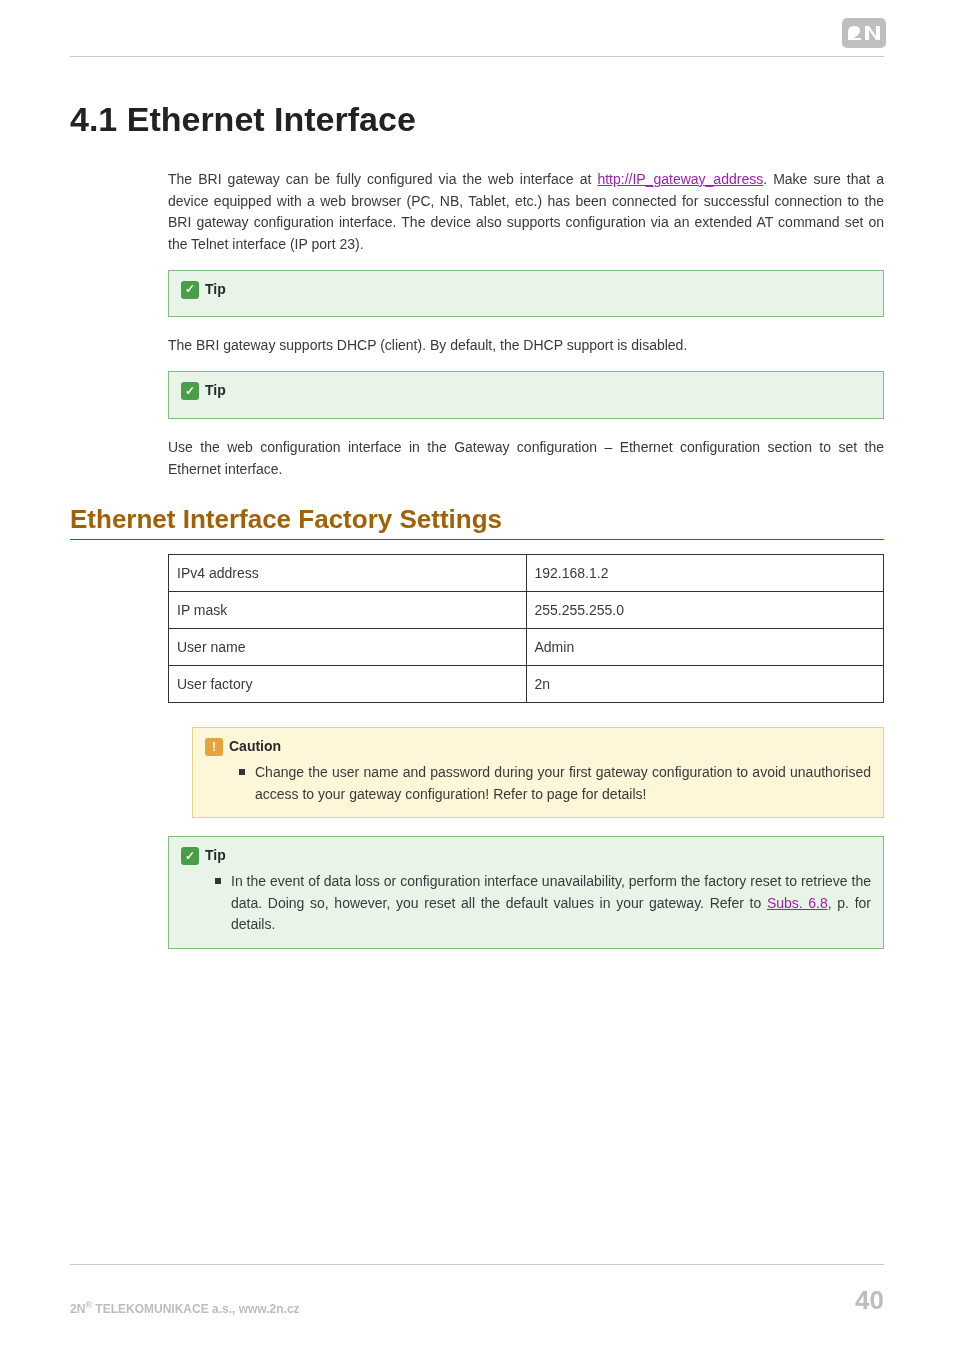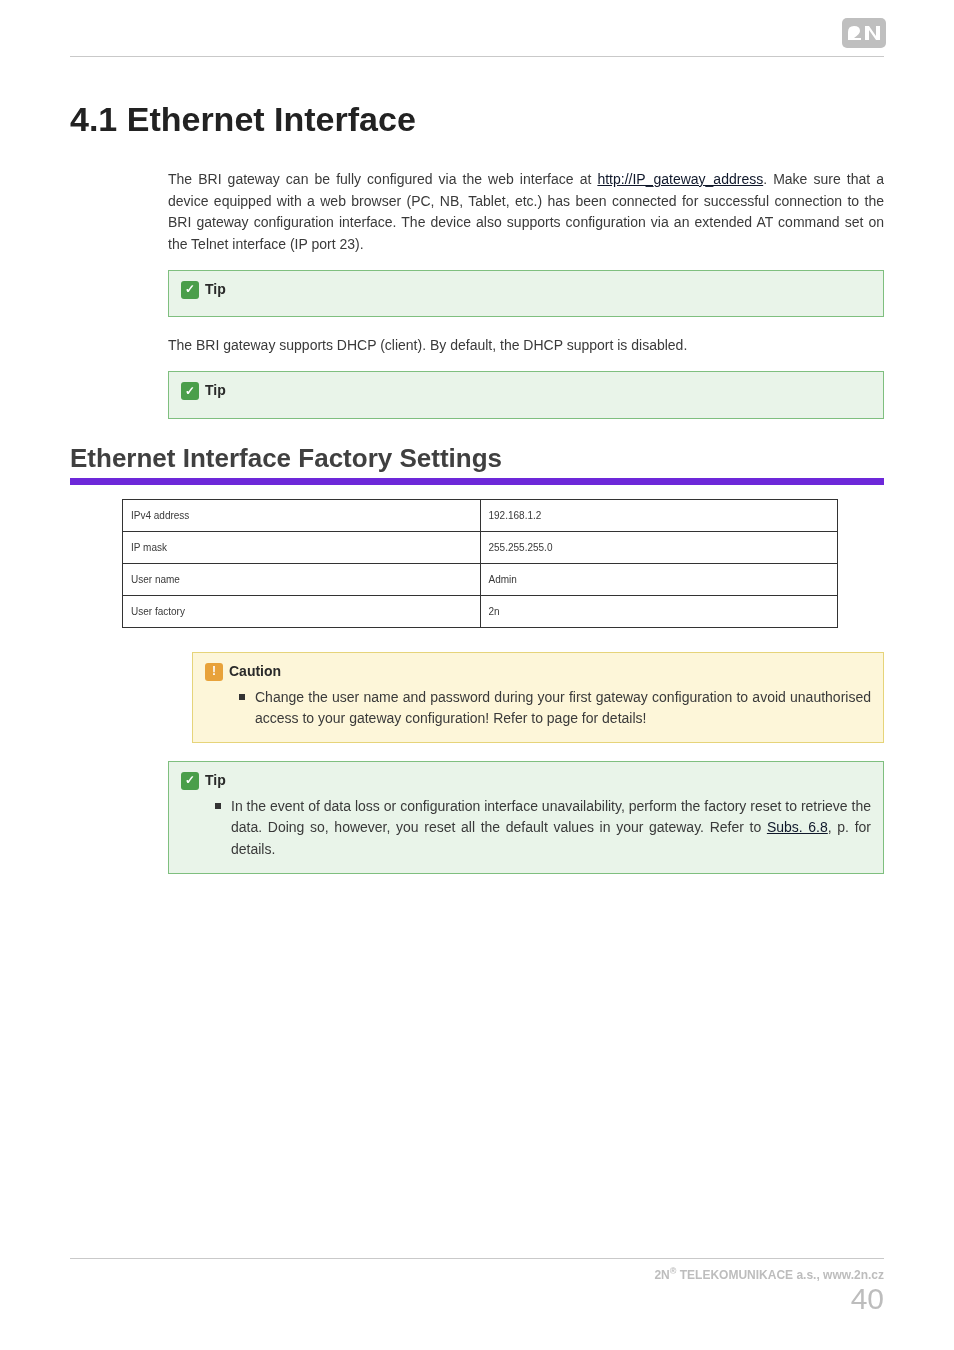--- a/index.html
+++ b/index.html
@@ -41,21 +41,21 @@
     margin-right: 0;
   }
   p.body {
     font-size: 14px;
     line-height: 1.55;
     text-align: justify;
     color: #3a3a3a;
     margin-bottom: 14px;
   }
   a.link {
-    color: #0f172a;
+    color: #a21caf;
   }
   .callout {
     border: 1px solid;
     padding: 8px 12px 12px 12px;
     margin: 10px 0 18px 98px;
     font-size: 14px;
     line-height: 1.55;
   }
   .callout.tip {
     background: #e9f4e9;
@@ -101,61 +101,60 @@
     left: 0;
     top: 7px;
     width: 6px;
     height: 6px;
     background: #333;
   }
   h2.sub-title {
     font-family: Arial, Helvetica, sans-serif;
     font-size: 26px;
     font-weight: bold;
-    color: #404040;
-    border-bottom: 7px solid #6d28d9;
+    color: #a16207;
+    border-bottom: 1px solid #6d28d9;
     padding-bottom: 4px;
     margin-top: 24px;
     margin-bottom: 14px;
   }
   table.settings {
     border-collapse: collapse;
     width: calc(100% - 98px);
-    margin-left: 52px;
-    font-size: 10px;
+    margin-left: 98px;
+    font-size: 14px;
     color: #3a3a3a;
   }
   table.settings td {
     border: 1px solid #333;
     padding: 10px 8px;
     width: 50%;
     vertical-align: top;
   }
   .footer {
     position: absolute;
     bottom: 34px;
     left: 70px;
     right: 70px;
     border-top: 1px solid #c9c9c9;
-    padding-top: 7px;
+    padding-top: 20px;
     display: flex;
     justify-content: space-between;
     align-items: flex-end;
-    flex-direction: column;
   }
   .footer-left {
     font-size: 12px;
     font-weight: bold;
     color: #bdbdbd;
   }
   .footer-left sup { font-size: 9px; }
   .footer-right {
     font-family: Arial, Helvetica, sans-serif;
-    font-size: 30px;
-    font-weight: normal;
+    font-size: 26px;
+    font-weight: bold;
     color: #bdbdbd;
   }
   .logo {
     position: absolute;
     top: 18px;
     right: 68px;
     width: 44px;
     height: 30px;
   }
   .strong { font-weight: normal; }
@@ -192,20 +191,21 @@
 
     <p class="body body-indent">The BRI gateway supports DHCP (client). By default, the DHCP support is disabled.</p>
 
     <div class="callout tip">
       <div class="label-row">
         <span class="icon-box">✓</span>
         <span class="label-text">Tip</span>
       </div>
     </div>
 
+    <p class="body body-indent" style="text-align:justify;">Use the web configuration interface in the Gateway configuration – Ethernet configuration section to set the Ethernet interface.</p>
 
     <h2 class="sub-title">Ethernet Interface Factory Settings</h2>
 
     <table class="settings">
       <tbody>
           <tr>
         <td>IPv4 address</td>
         <td>192.168.1.2</td>
       </tr>
       <tr>

